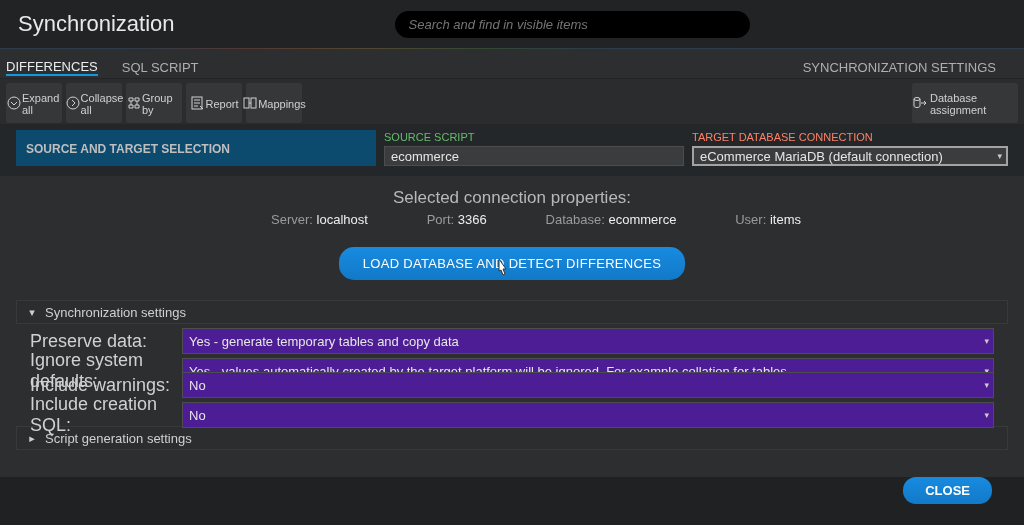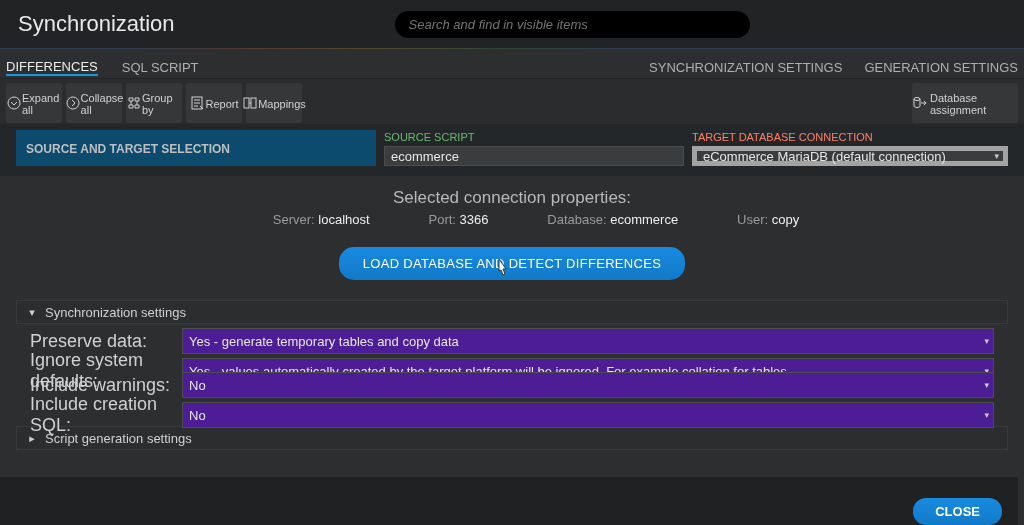--- a/index.html
+++ b/index.html
@@ -105,21 +105,21 @@
     background: #3a3c3e;
     border: 1px solid #4b4d4f;
     color: #e6e6e6;
     font-size: 13px;
     padding: 1px 6px;
     width: 100%;
   }
   .field-select {
     height: 20px;
     background: #3a3c3e;
-    border: 5px solid #a3a3a3;
+    border: 2px solid #a3a3a3;
     color: #e6e6e6;
     font-size: 13px;
     padding: 0 18px 0 6px;
     position: relative;
     display: flex; align-items: center;
   }
   .chev {
     position: absolute; right: 4px; top: 50%; transform: translateY(-50%);
     font-size: 9px; color: #cacaca;
   }
@@ -178,25 +178,25 @@
     border: 1px solid #4b4d4f;
     color: #e6e6e6;
     font-size: 13px;
     padding: 0 1px 0 6px;
     position: relative;
     display: flex; align-items: center;
   }
   .section-hdr.second { margin-top: 10px; }
   
   .footer {
-    position: absolute; bottom: 0; left: 0; right: 6px;
+    position: absolute; bottom: 0; left: 0; right: 0;
     height: 48px;
     background: #202123;
-    display: flex; align-items: flex-end;
-    padding: 0 16px;
+    display: flex; align-items: flex-start;
+    padding: 0 32px;
   }
   .close-btn {
     margin-left: auto;
     padding: 6px 22px;
     background: linear-gradient(#188be0, #1279c8);
     border-radius: 13px;
     color: #fff;
     font-weight: bold;
     font-size: 13px;
     cursor: pointer;
@@ -212,21 +212,20 @@
     <input placeholder="Search and find in visible items" style="">
   </div>
 </div>
 <div class="rainbow"></div>
 
 <div class="tabs-row">
   <div class="tab active">DIFFERENCES</div>
   <div class="tab">SQL SCRIPT</div>
   <div class="tabs-right">
     <div class="tab">SYNCHRONIZATION SETTINGS</div>
-    <div class="tab" style="margin-right:0">GENERATION SETTINGS</div>
   </div>
 </div>
 
 <div class="toolbar-row">
   <div class="tbn">
     <span class="ic">
       <svg width="16" height="16" viewBox="0 0 16 16">
           <circle cx="8" cy="8" r="6" fill="none" stroke="#cfd1d2" stroke-width="1"></circle>
           <path d="M5 7l3 3 3-3" fill="none" stroke="#cfd1d2" stroke-width="1"></path>
         </svg>
@@ -301,21 +300,21 @@
 <div class="body-area">
   <div class="conn-props">Selected connection properties:</div>
   <div class="conn-line2">
     <span class="dim">Server:</span>
     <span class="bright">localhost</span>&nbsp;&nbsp;
     <span class="dim">Port:</span>
     <span class="bright">3366</span>&nbsp;&nbsp;
     <span class="dim">Database:</span>
     <span class="bright">ecommerce</span>&nbsp;&nbsp;
     <span class="dim">User:</span>
-    <span class="bright">copy</span>
+    <span class="bright">items</span>
   </div>
 
   <div class="big-btn-wrap">
     <div class="big-btn">LOAD DATABASE AND DETECT DIFFERENCES</div>
     <div class="cursor-img">
       <svg width="20" height="24" viewBox="0 0 20 24">
           <path d="M7 2v12l2-1 2 5 2-1-2-5 3 0z" fill="#ffffff" stroke="#333" stroke-width="1"></path>
         </svg>
     </div>
   </div>

